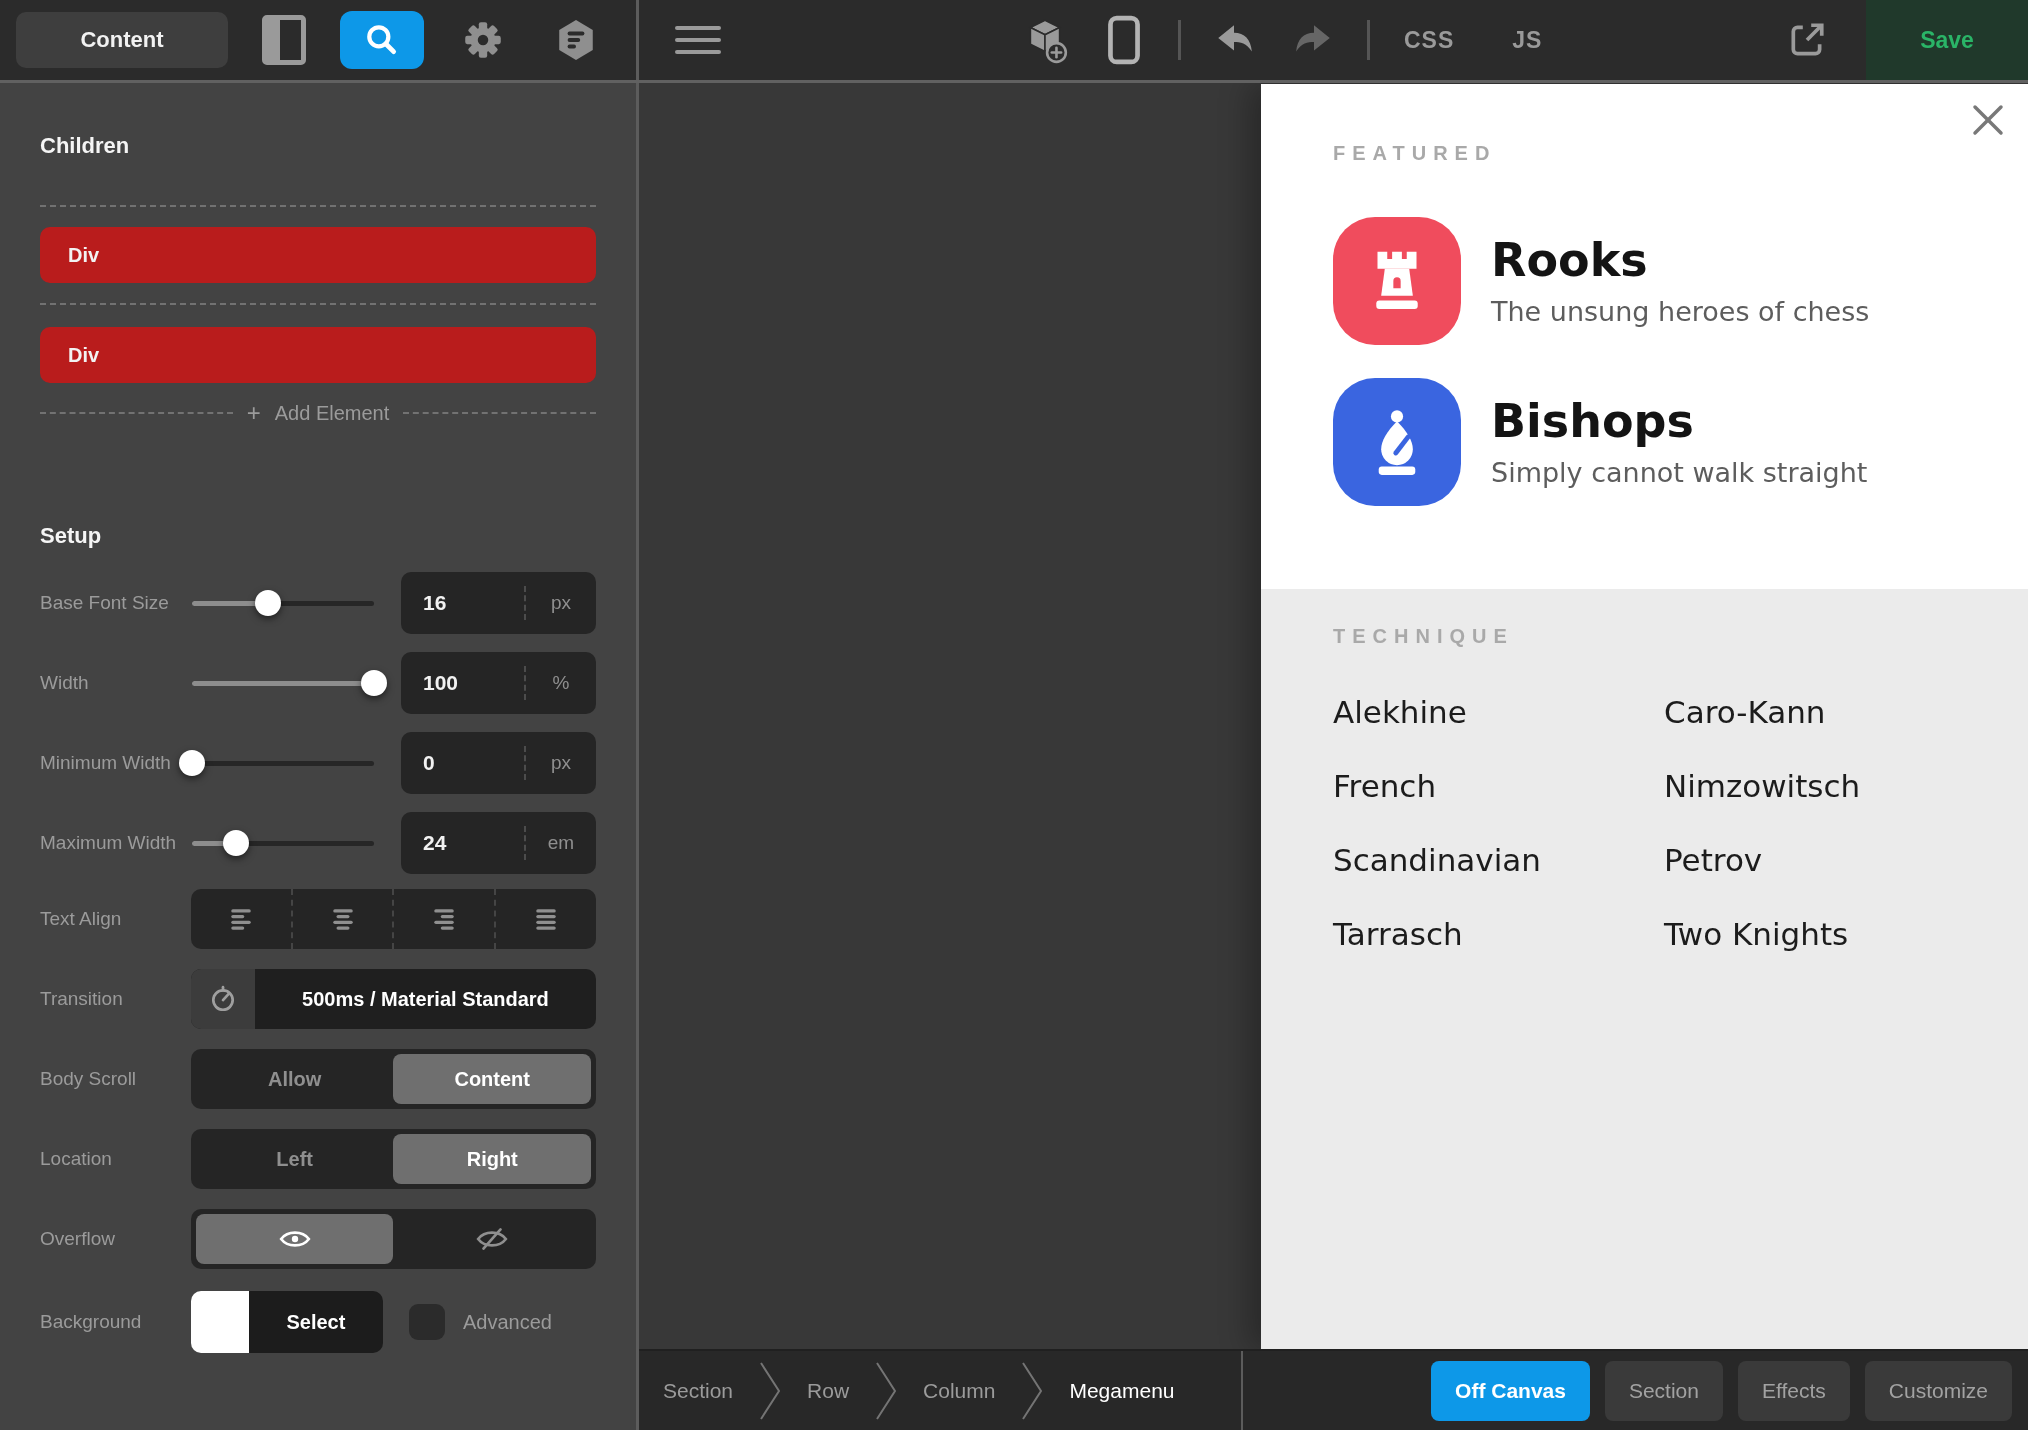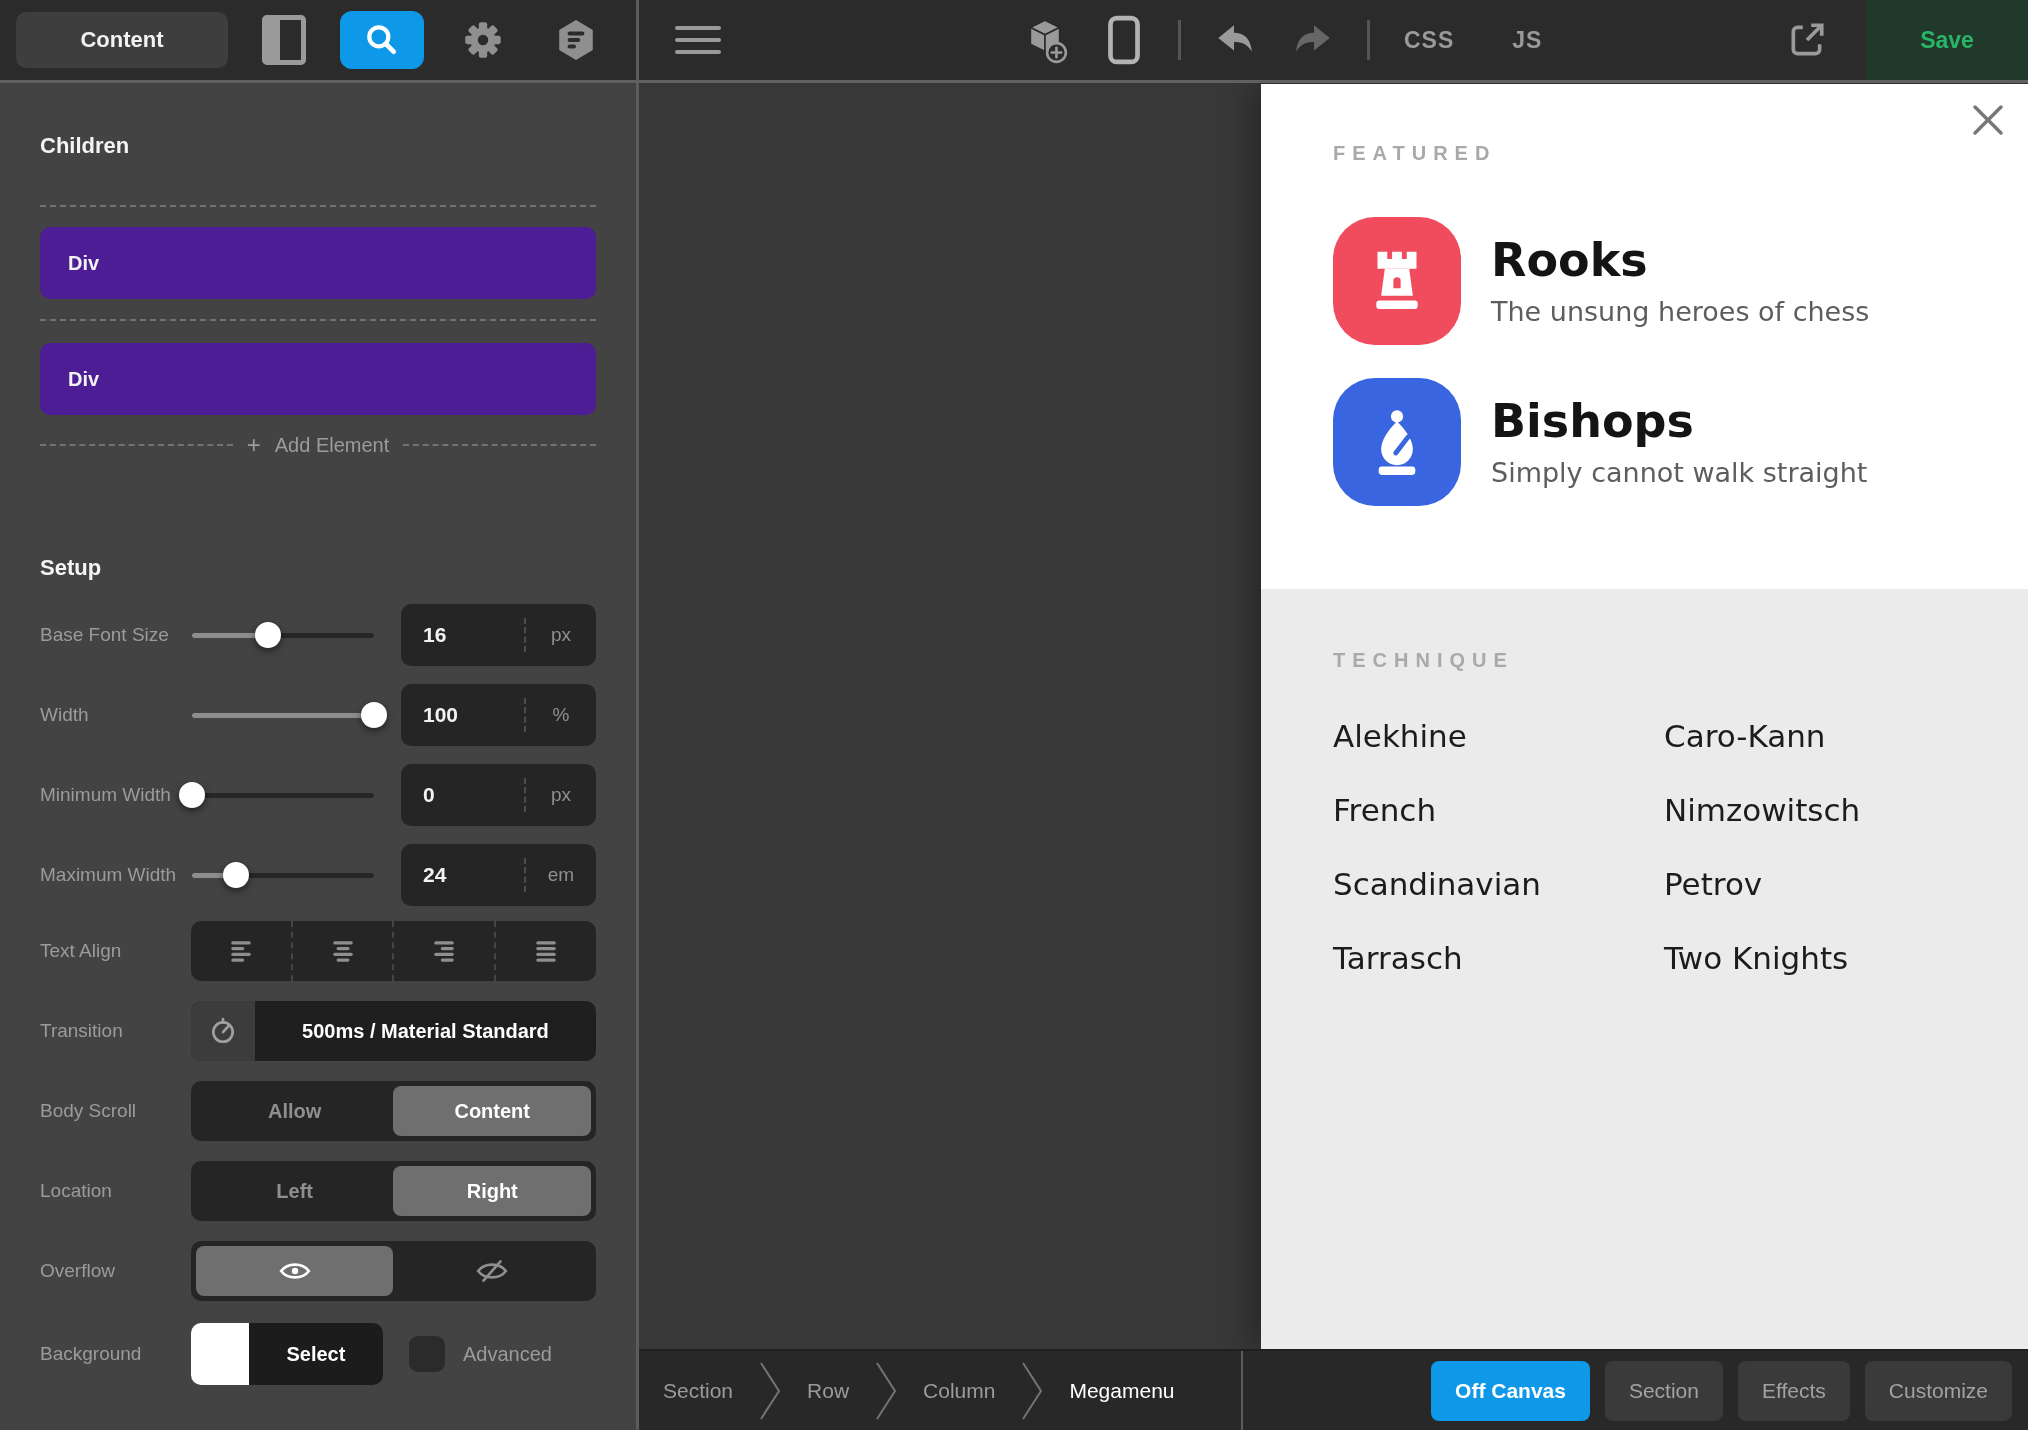--- a/index.html
+++ b/index.html
@@ -25,21 +25,21 @@
             color:var(--save-green,#2ab467);font-family:inherit;font-size:23px;font-weight:700;}
 
   
   .sidebar{position:absolute;left:0;top:83px;bottom:0;width:636px;background:#434343;
            padding:0 40px;overflow:hidden;z-index:10;}
   .h{color:#f5f5f5;font-size:22px;font-weight:700;}
   .h-children{margin-top:50px;}
   .h-setup{margin-top:92px;}
   .dash-sep{height:0;border-top:2px dashed rgba(255,255,255,.25);}
   .sep-a{margin-top:46px;} .sep-b{margin-top:20px;}
-  .child-item{margin-top:20px;height:72px;background:#4c1d95;border-radius:10px;
+  .child-item{margin-top:20px;height:56px;background:#b91c1c;border-radius:10px;
               display:flex;align-items:center;padding-left:28px;color:#f2f2f2;font-size:20px;font-weight:700;}
   .add-row{margin-top:12px;height:36px;display:flex;align-items:center;gap:14px;color:#9b9b9b;font-size:20px;}
   .add-row .dash{flex:1;border-top:2px dashed rgba(255,255,255,.25);}
   .add-plus{font-size:24px;line-height:1;color:#9b9b9b;}
 
   .s-row{display:flex;align-items:center;height:80px;}
   .s-row.first{margin-top:14px;}
   .row-label{width:152px;color:#9b9b9b;font-size:19px;line-height:1.35;}
   .slider{position:relative;width:182px;height:26px;}
   .slider .track{position:absolute;left:0;right:0;top:11px;height:5px;border-radius:3px;background:#262626;}
@@ -78,21 +78,21 @@
   .panel{position:absolute;top:1px;right:0;bottom:0;width:767px;background:#ebebeb;
          box-shadow:-12px 0 28px rgba(0,0,0,.28);display:flex;flex-direction:column;}
   .panel-white{height:505px;background:#fff;position:relative;padding:58px 40px 0 72px;}
   .close-x{position:absolute;top:18px;right:22px;background:none;border:0;padding:0;}
   .cap-label{color:#a9a9a9;font-size:20px;font-weight:600;letter-spacing:7px;}
   .f-item{display:flex;align-items:center;gap:30px;}
   .f-item.first{margin-top:52px;} .f-item.second{margin-top:33px;}
   .f-icon{width:128px;height:128px;border-radius:42px;display:flex;align-items:center;justify-content:center;flex:none;}
   .f-title{font-family:"DejaVu Sans",sans-serif;font-size:46px;font-weight:800;color:#141414;line-height:1.1;}
   .f-sub{font-family:"DejaVu Sans",sans-serif;font-size:27px;color:#5d5d5d;margin-top:10px;}
-  .panel-gray{flex:1;padding:60px 40px 0 72px;}
+  .panel-gray{flex:1;padding:36px 40px 0 72px;}
   .t-links{display:grid;grid-template-columns:331px 331px;row-gap:38px;margin-top:46px;}
   .t-link{font-family:"DejaVu Sans",sans-serif;font-size:31px;color:#1c1c1c;}
 
   
   .bottombar{position:absolute;left:639px;right:0;bottom:0;height:81px;background:#282828;
              border-top:2px solid #202020;display:flex;align-items:center;z-index:15;}
   .crumb-wrap{width:604px;height:100%;display:flex;align-items:center;border-right:2px solid #5c5c5c;}
   .crumb{background:none;border:0;font-family:inherit;font-size:21px;color:#9b9b9b;padding:0 24px;}
   .crumb.active{color:#fff;}
   .bb-buttons{margin-left:auto;display:flex;gap:15px;padding-right:16px;}

